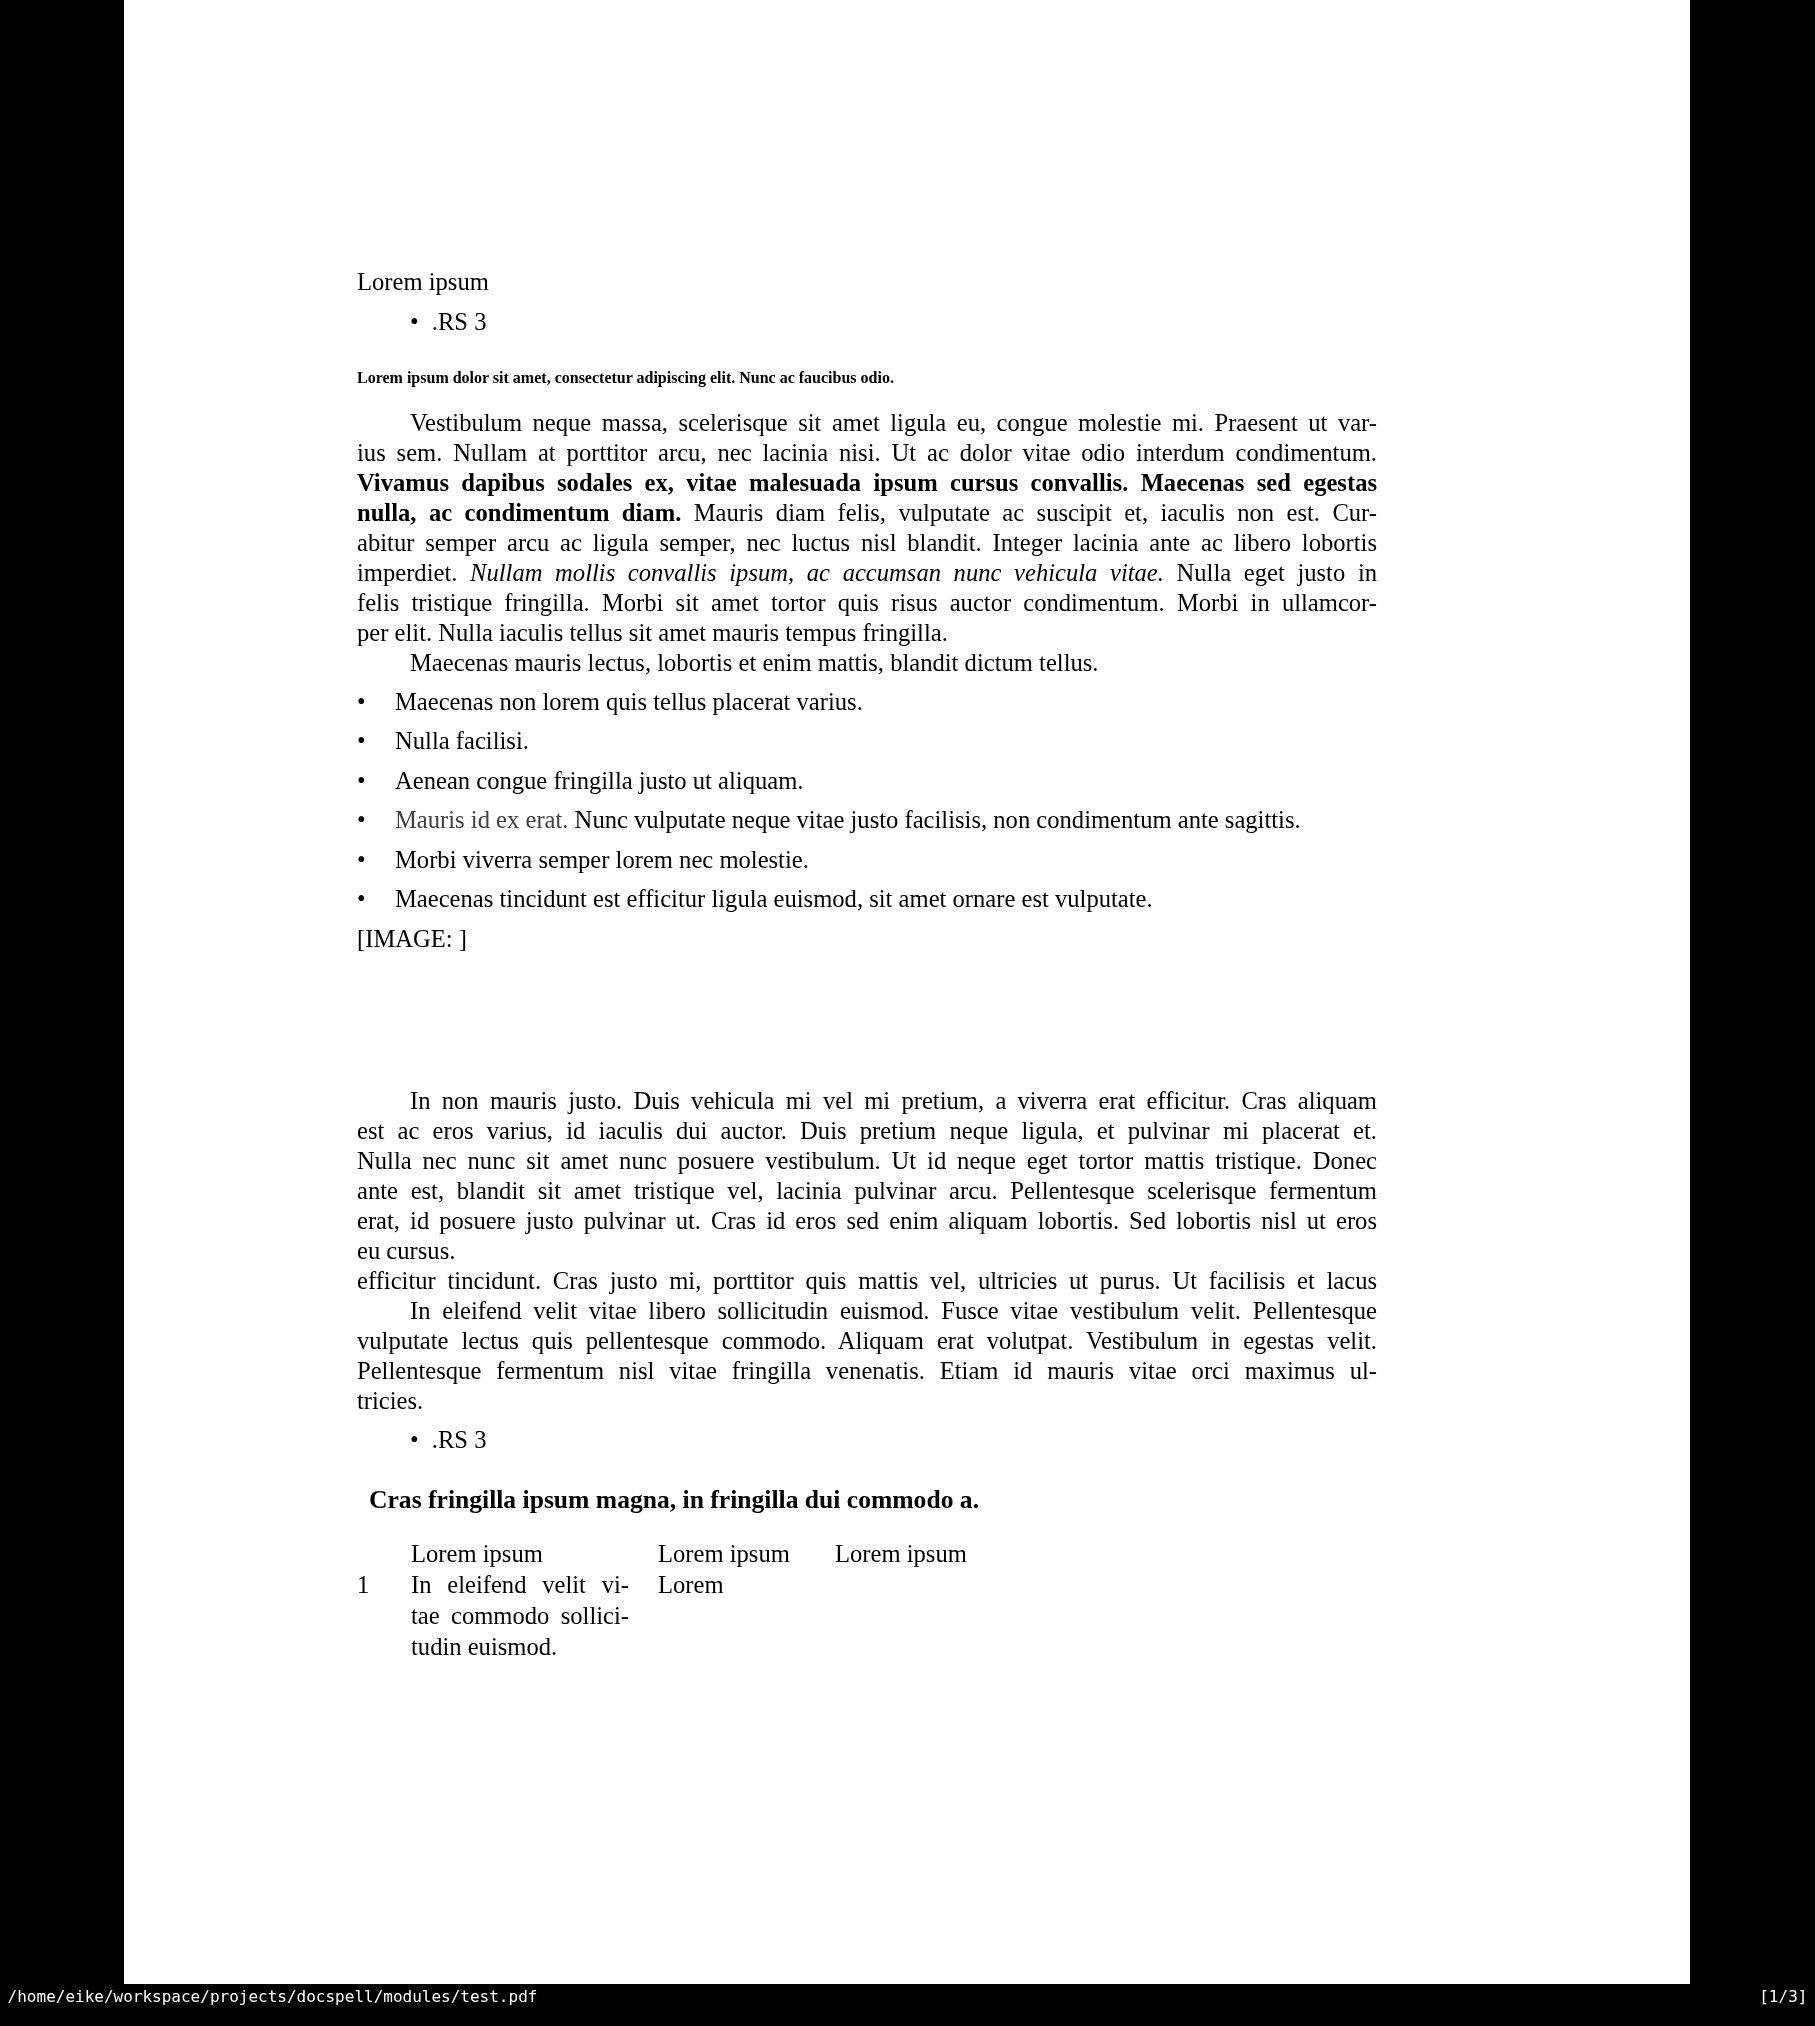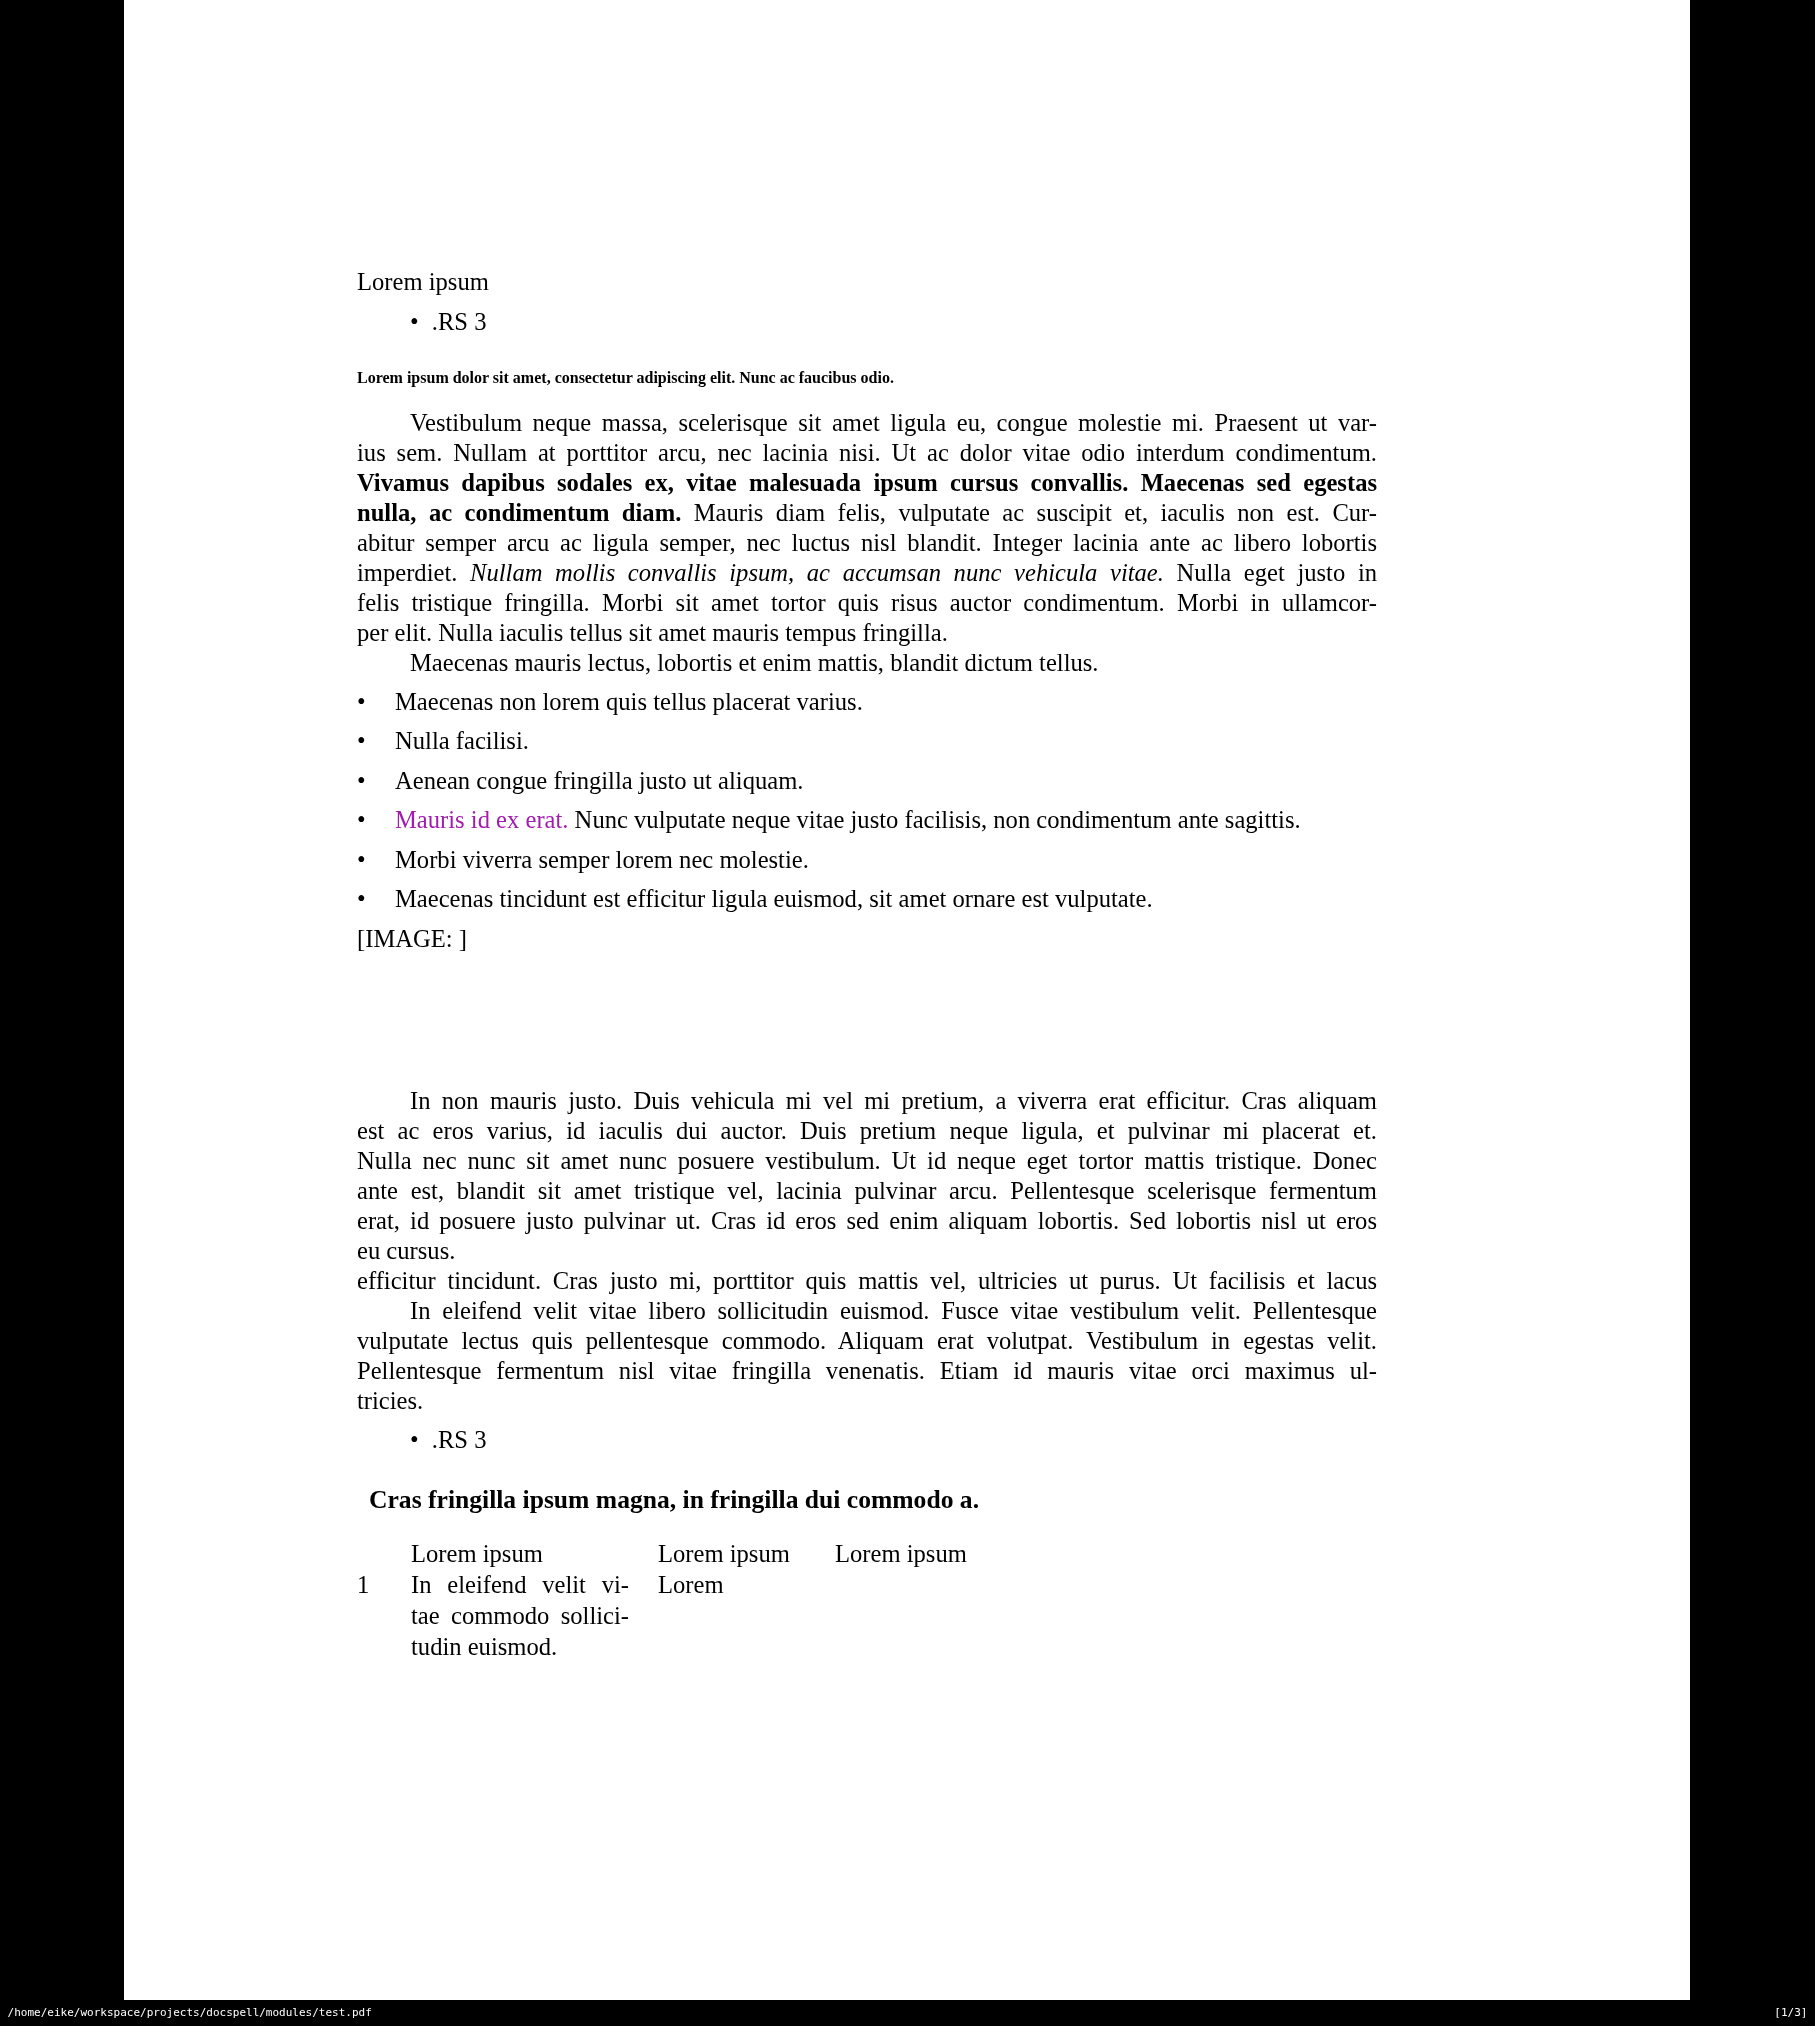--- a/index.html
+++ b/index.html
@@ -17,40 +17,40 @@
   .plain-line{white-space:nowrap;}
   .rs-line{margin-top:9.5px;padding-left:53px;}
   .rs-line .bullet{margin-right:13.2px;}
   .doc-h1{font-size:16px;font-weight:bold;line-height:34px;margin:24.6px 0 13.2px 0;}
   .doc-h2{font-size:25.6px;font-weight:bold;line-height:34px;margin:28px 0 21px 12px;}
   .para .line{text-align:justify;text-align-last:justify;}
   .para .line.last{text-align-last:left;}
   .para .line.indent{padding-left:53px;}
   .seg-b{font-weight:bold;}
   .seg-i{font-style:italic;}
-  .seg-link{color:#a21caf;}
+  .seg-link{color:#404040;}
   .bullet-list{margin-top:8.5px;}
   .bullet-item{display:flex;margin-bottom:9.5px;}
   .bullet-item .bullet{width:38px;flex:none;}
   .bullet-item .bullet-text{flex:1;}
   .image-line{margin-top:1.9px;}
   .image-gap{height:132px;}
   .doc-table{position:relative;margin-top:3.8px;height:170px;font-size:24.6px;line-height:31px;}
   .doc-table .hdr{position:absolute;top:0;white-space:nowrap;}
   .doc-table .hdr.c2{left:54px;}
   .doc-table .hdr.c3{left:301px;}
   .doc-table .hdr.c4{left:478px;}
   .doc-table .rownum{position:absolute;left:0;top:31px;}
   .doc-table .cell-col2{position:absolute;left:54px;top:31px;width:218px;}
   .doc-table .cell-col2 .line{text-align:justify;text-align-last:justify;}
   .doc-table .cell-col2 .line.last{text-align-last:left;}
   .doc-table .cell-col3{position:absolute;left:301px;top:31px;white-space:nowrap;}
   .statusbar{
-    position:absolute;left:0;bottom:0;width:100%;height:26.5px;background:#000;
-    color:#fff;font-family:"DejaVu Sans Mono",monospace;font-size:11px;
+    position:absolute;left:0;bottom:16px;width:100%;height:26.5px;background:#000;
+    color:#fff;font-family:"DejaVu Sans Mono",monospace;font-size:16px;
     display:flex;justify-content:space-between;align-items:center;
     padding:0 7.6px;box-sizing:border-box;
   }
 </style>
 </head>
 <body>
 
 <div class="pdf-page">
   <div class="doc-content">
 

